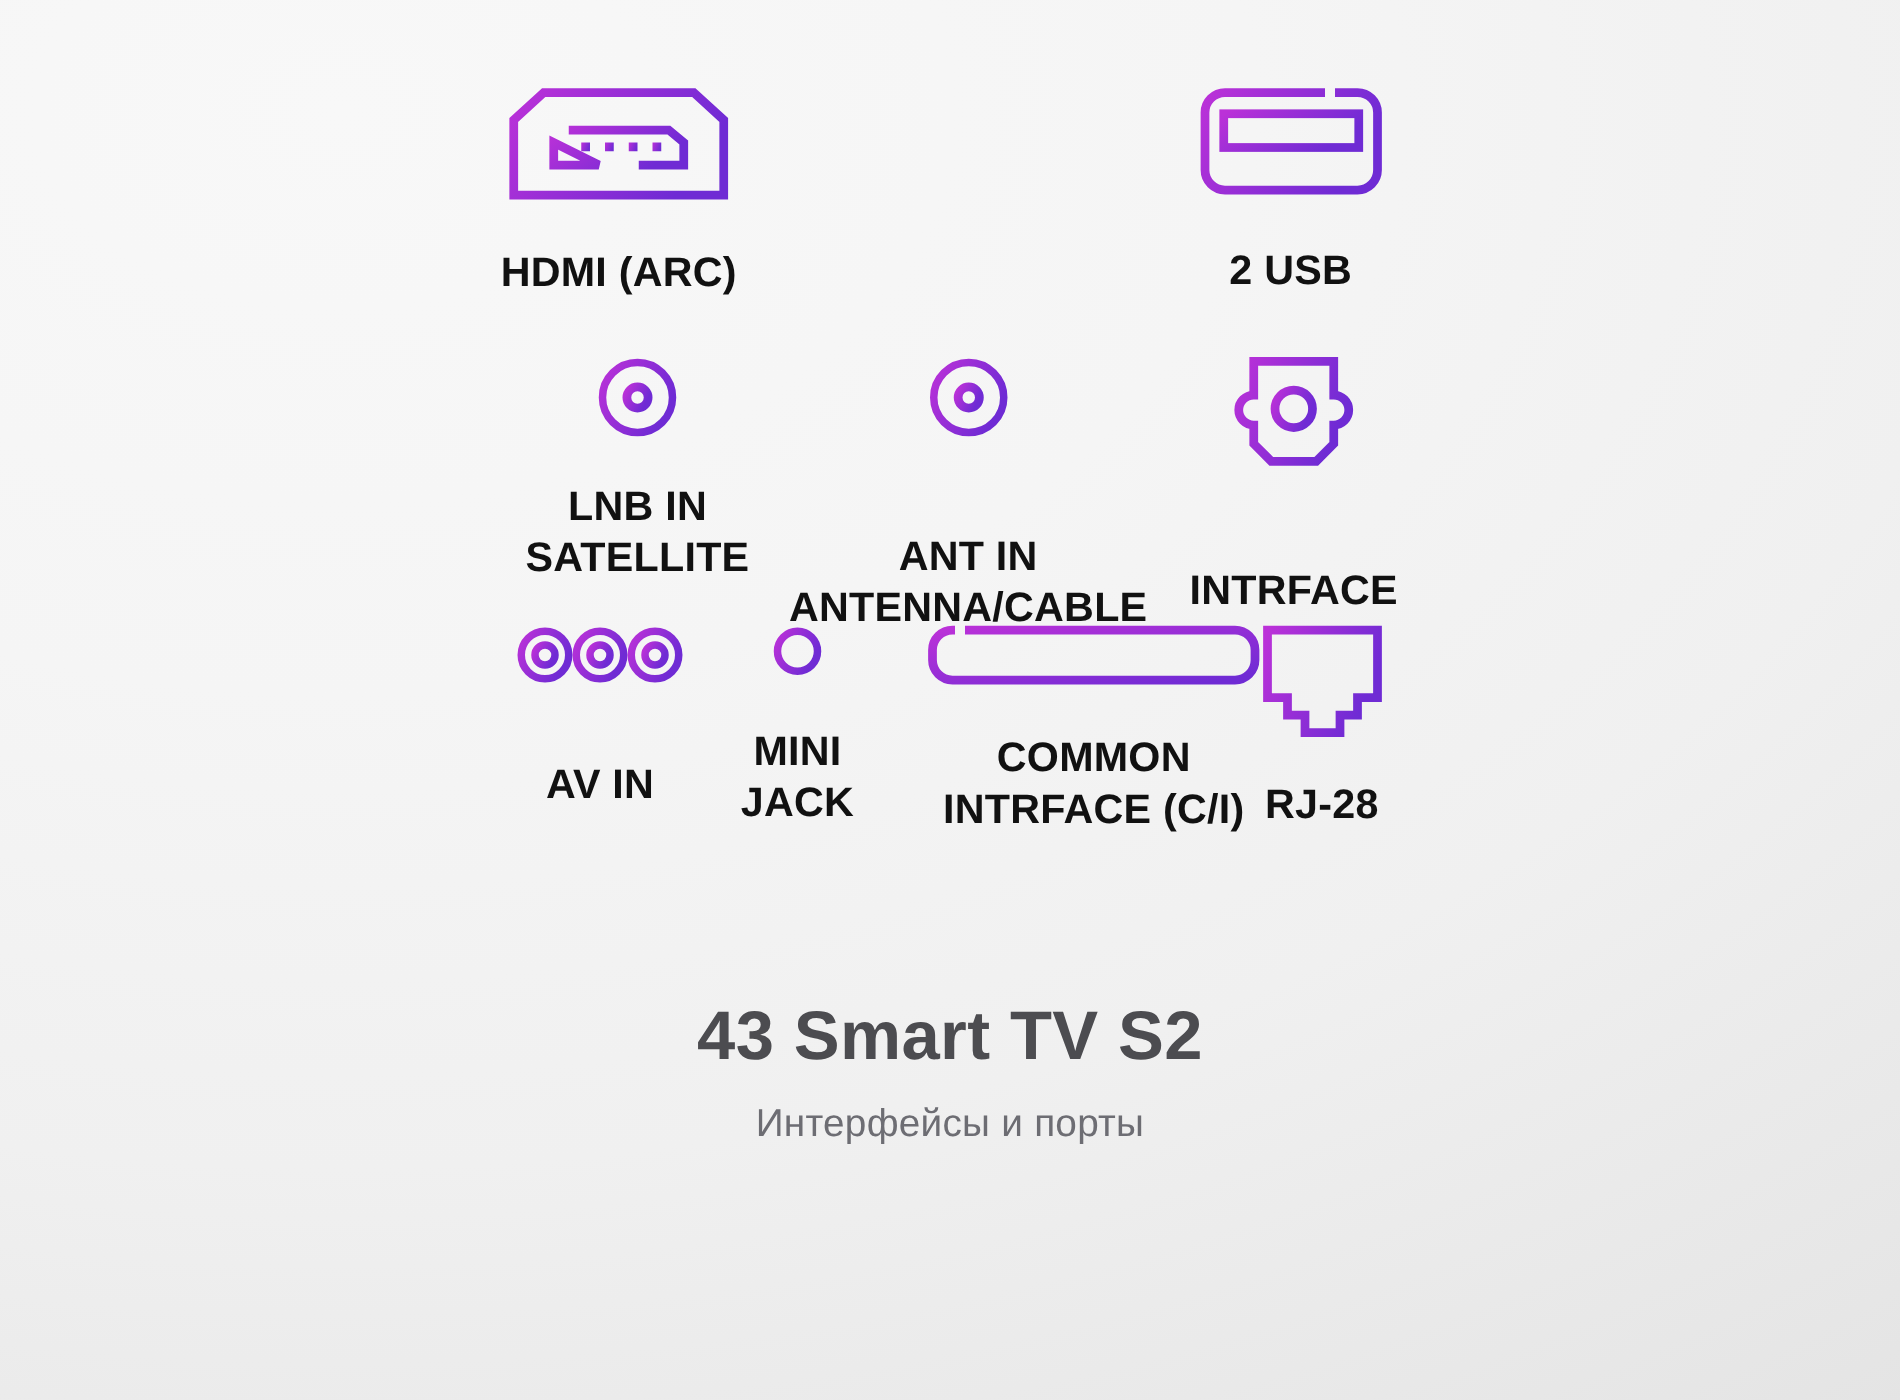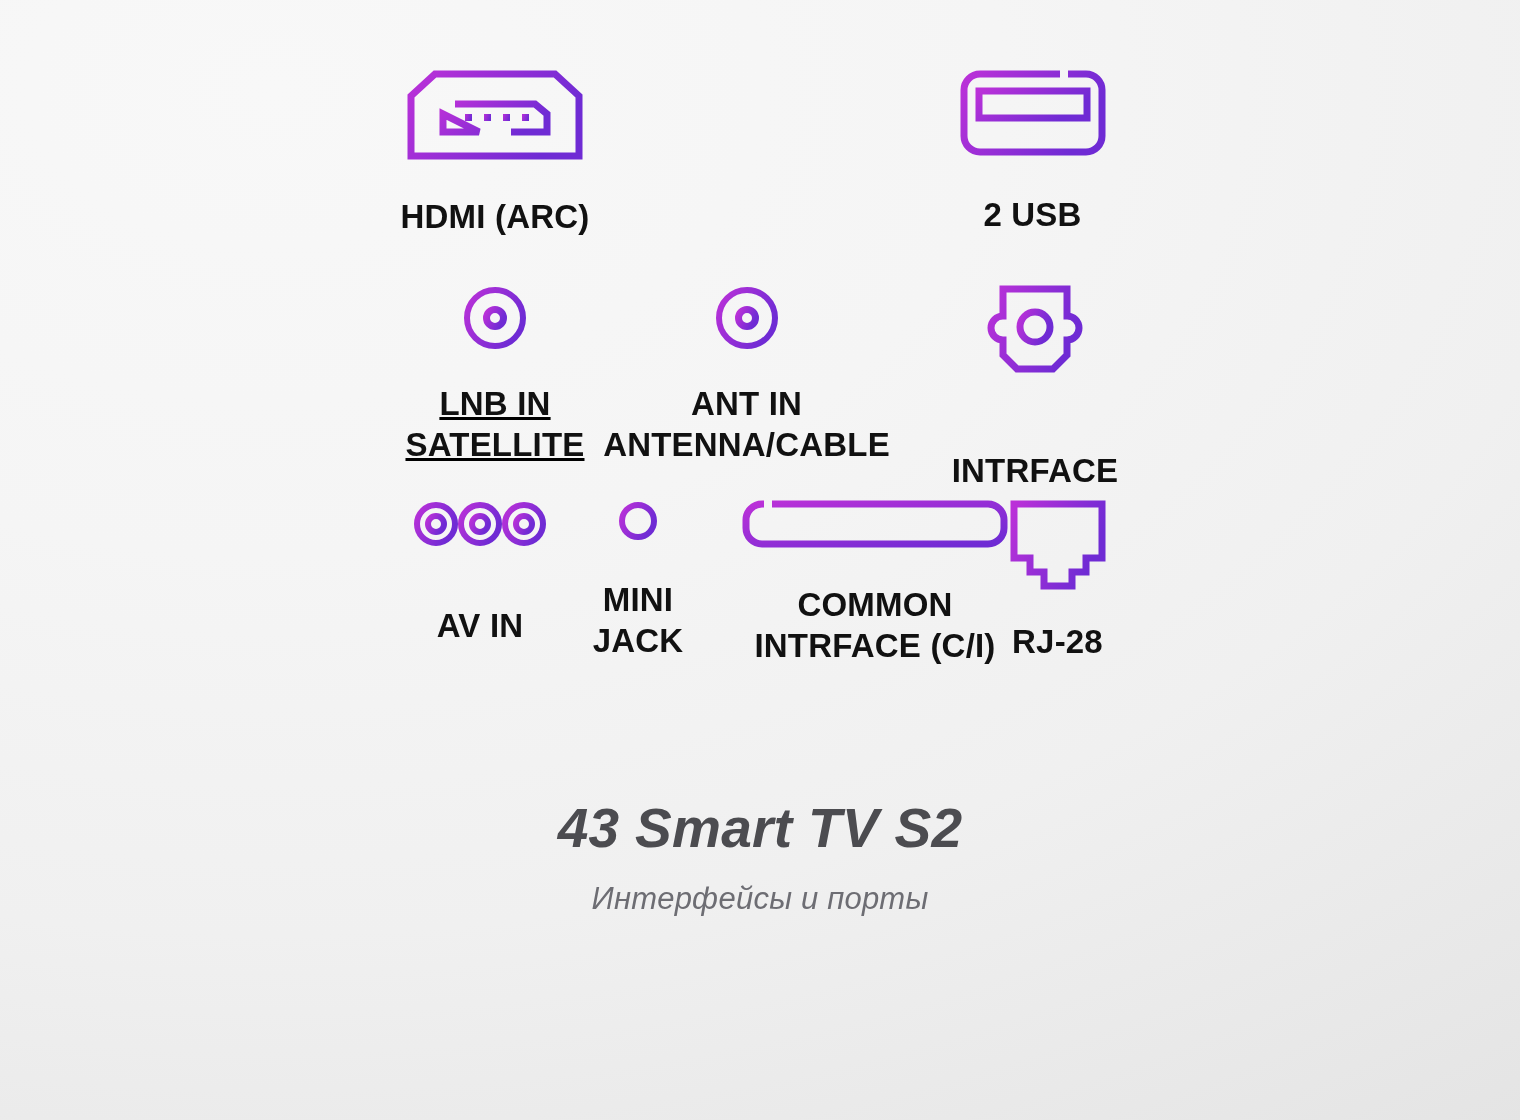--- a/index.html
+++ b/index.html
@@ -65,22 +65,22 @@
   
   .cell-hdmi-arc  { left: 0px;   top: 0px;   width: 230px; }
   .cell-hdmi-2    { left: 265px; top: 0px;   width: 230px; }
   .cell-usb       { left: 555px; top: 0px;   width: 195px; }
 
   .cell-hdmi-arc .port-label,
   .cell-hdmi-2 .port-label,
   .cell-usb .port-label { margin-top: 32px; }
 
   
-  .cell-lnb       { left: 0px;   top: 0px;   width: 230px; text-decoration: underline; }
-  .cell-ant       { left: 224px; top: 0px;   width: 285px; }
+  .cell-lnb       { left: 15px;   top: 0px;   width: 230px; }
+  .cell-ant       { left: 252px; top: 0px;   width: 285px; gap: 40px; }
   .cell-optical   { left: 560px; top: 0px;   width: 190px; }
 
   .cell-lnb .port-label,
   .cell-ant .port-label { margin-top: 28px; }
   .cell-optical .port-label { margin-top: 69px; }
 
   
   .cell-av        { left: 0px;   top: 0px;   width: 200px; }
   .cell-minijack  { left: 193px; top: 0px;   width: 130px; }
   .cell-ci        { left: 330px; top: 0px;   width: 330px; }
@@ -91,21 +91,20 @@
   .cell-ci .port-label       { margin-top: 32px; }
   .cell-rj45 .port-label     { margin-top: 25px; }
 
   
   .footer {
     position: absolute;
     left: 0;
     top: 795px;
     width: 1520px;
     text-align: center;
-    font-style: italic;
   }
   .product-title {
     font-family: "Liberation Sans", sans-serif;
     font-weight: bold;
     font-size: 55px;
     line-height: 66px;
     color: #4c4c50;
     letter-spacing: 0.3px;
     margin: 0;
   }

